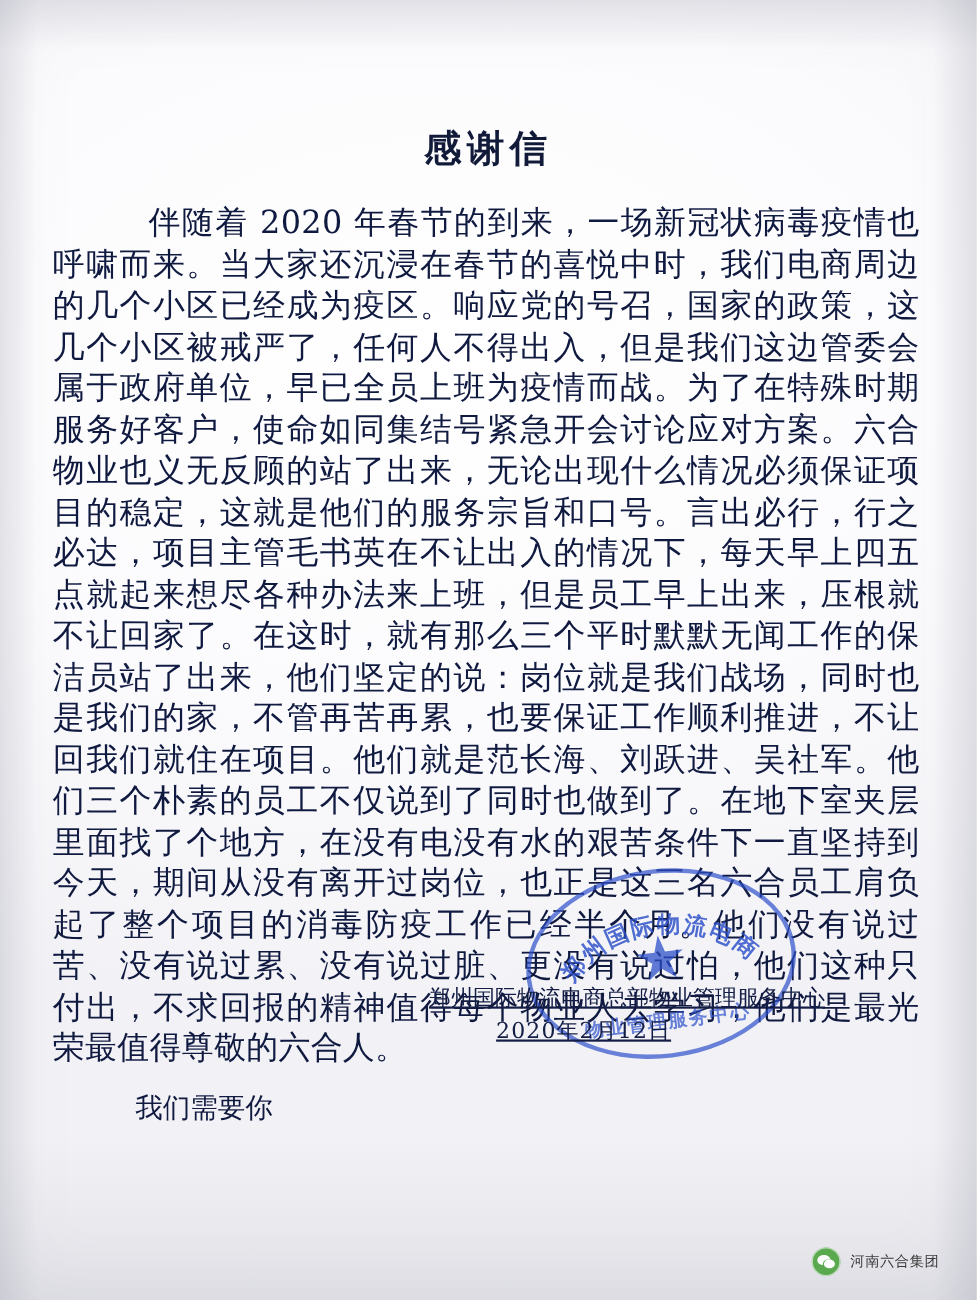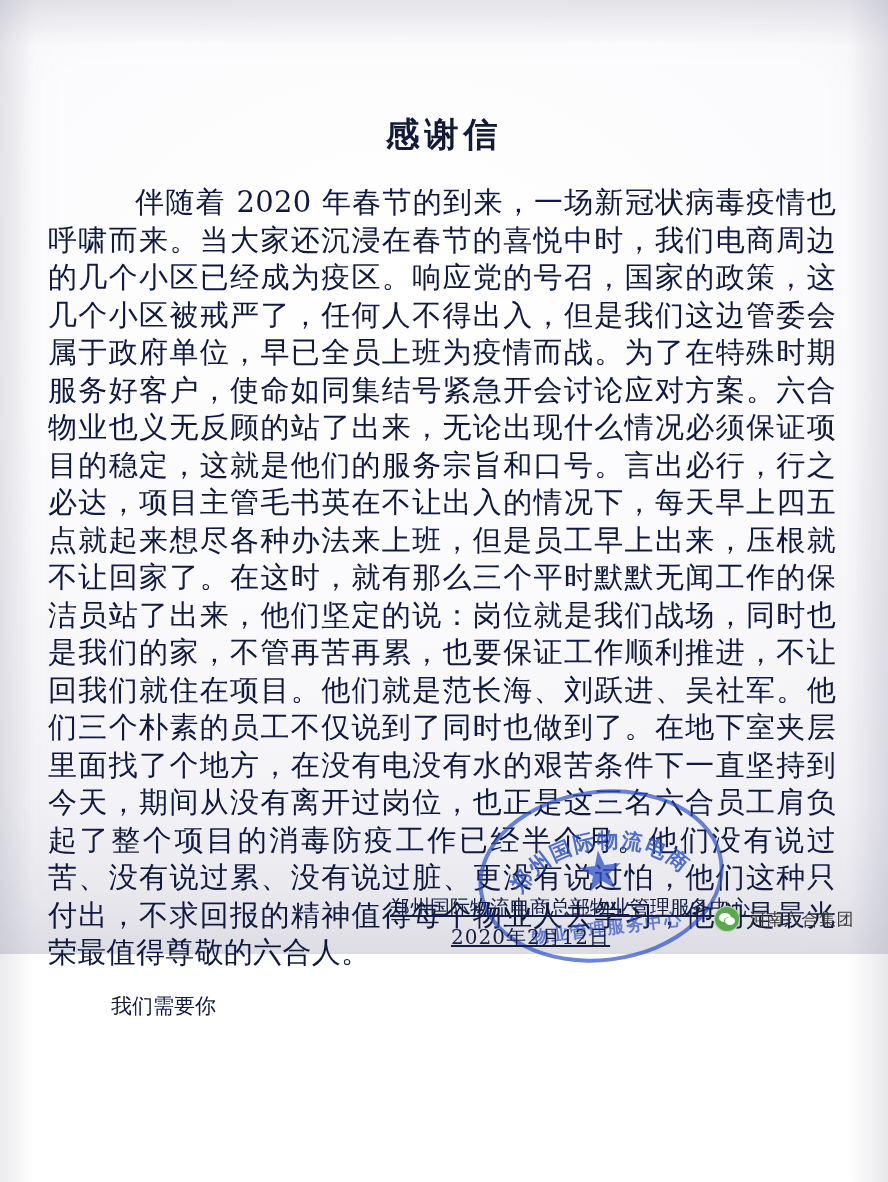--- a/index.html
+++ b/index.html
@@ -13,21 +13,21 @@
     font-family: "DejaVu Serif", "Liberation Serif", serif;
     overflow: hidden;
     position: relative;
   }
 
   
   #paper {
     position: absolute;
     left: 0; top: 0;
     width: 888px;
-    height: 954px;
+    height: 1182px;
     background:
       radial-gradient(ellipse 900px 600px at 45% 28%, #ffffff 0%, #fbfbfd 55%, #f2f2f6 100%),
       linear-gradient(180deg, #fdfdff 0%, #f4f4f8 62%, #ececed 100%);
     box-shadow: inset 0 0 70px rgba(120,120,140,0.10);
   }
   
   .shade-left {
     position: absolute; left: 0; top: 0; width: 34px; height: 1182px;
     background: linear-gradient(90deg, rgba(150,150,165,0.20) 0%, rgba(150,150,165,0.0) 100%);
     pointer-events: none;
@@ -69,21 +69,21 @@
     line-height: 37.5px;
     color: #101a40;
     text-align: justify;
     text-justify: inter-character;
     text-indent: 3em;
     letter-spacing: 0.3px;
     margin: 0;
     padding: 0 4px 0 0;
   }
   #closing {
-    font-size: 21px;
+    font-size: 25px;
     line-height: 37.5px;
     color: #101a40;
     text-indent: 3em;
     margin: 16px 0 0 0;
   }
 
   
   #signature-block {
     position: absolute;
     left: 390px;
@@ -181,21 +181,21 @@
   #footer .wechat-icon::after {
     content: "";
     position: absolute;
     left: 11px; top: 11px;
     width: 10px; height: 8px;
     background: #ffffff;
     border-radius: 50%;
     box-shadow: -1px 0 0 0 #5aa94f;
   }
   #footer .account-name {
-    font-size: 17px;
+    font-size: 13px;
     color: #3a3a3a;
     font-family: "DejaVu Sans", "Liberation Sans", sans-serif;
     letter-spacing: 0.5px;
   }
 </style>
 </head>
 <body>
 
 <div id="paper">
 

